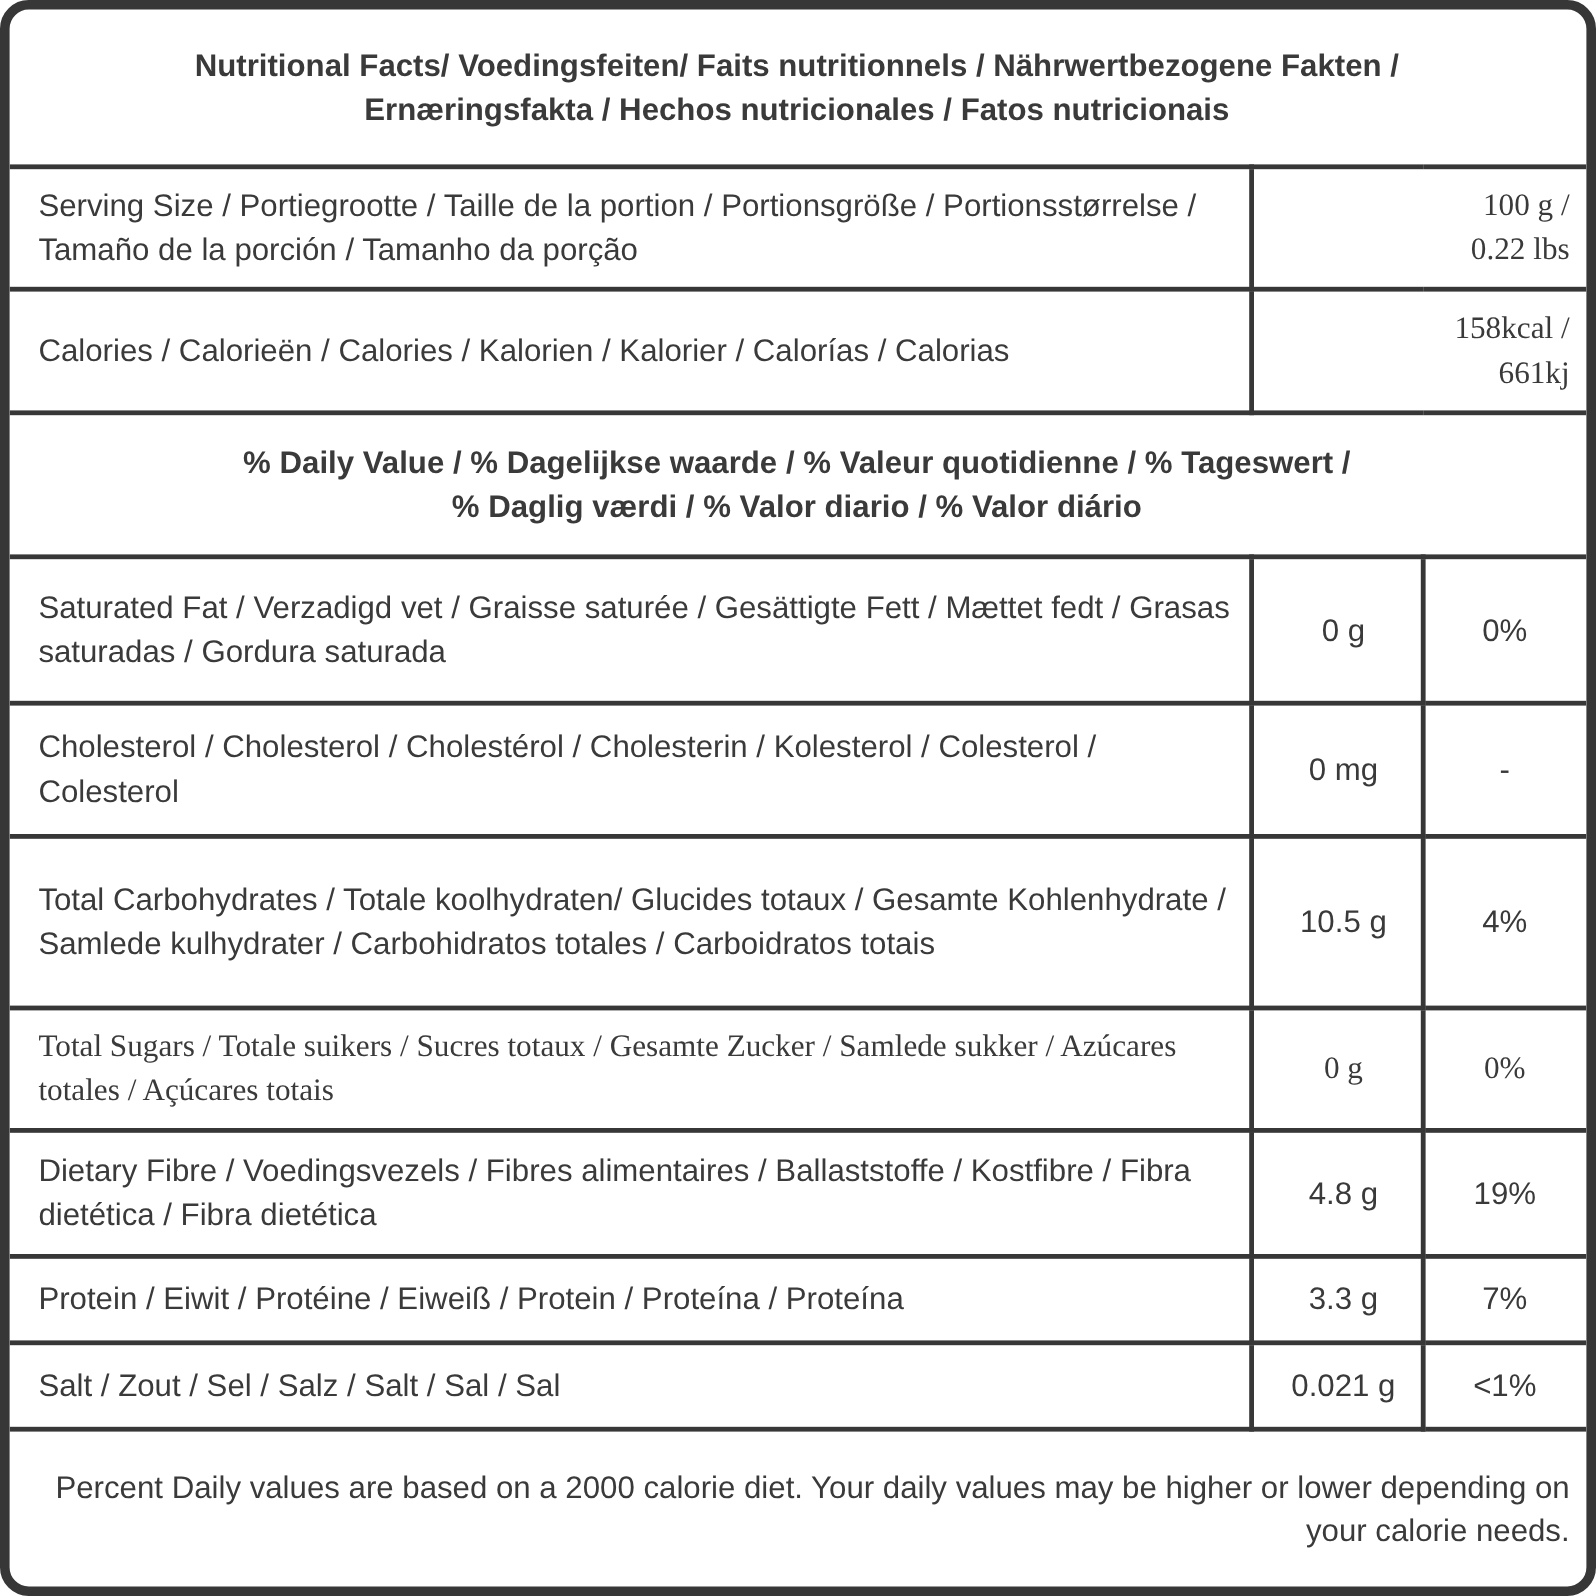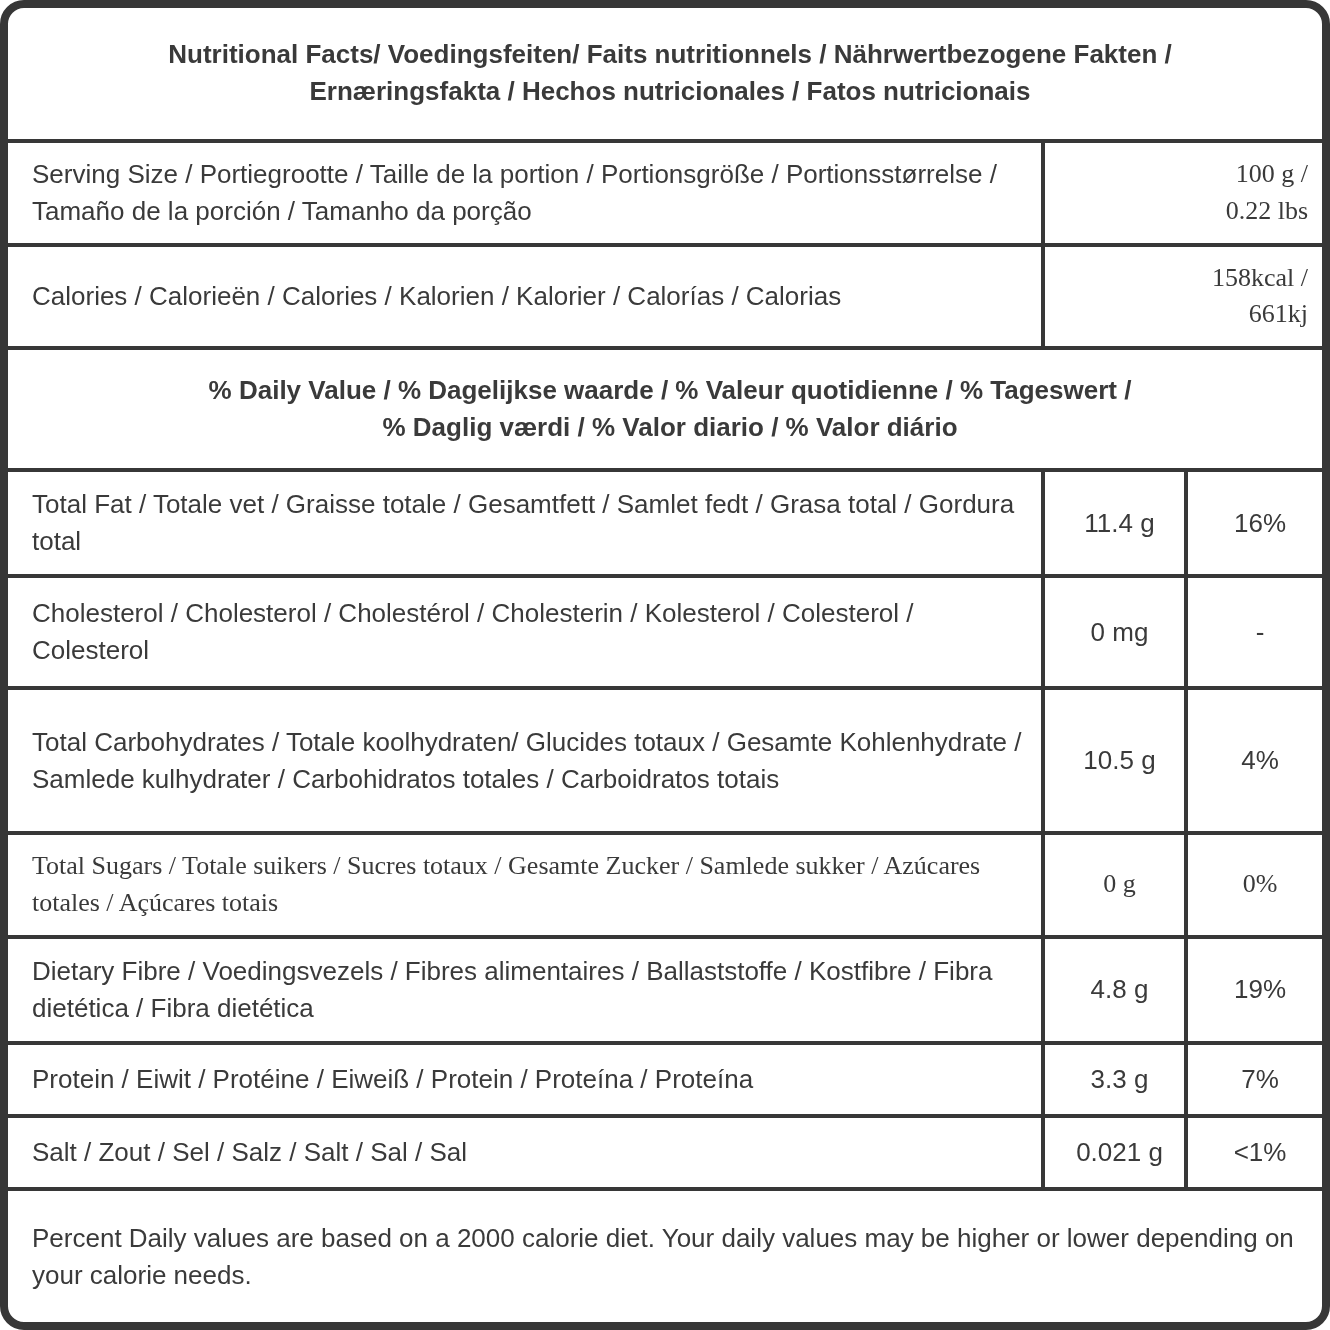--- a/index.html
+++ b/index.html
@@ -27,21 +27,21 @@
   table.nutrition td {
     border: 4px solid #373737;
     vertical-align: middle;
     font-size: 26px;
     line-height: 1.42;
     padding: 8px 14px 8px 24px;
     overflow: hidden;
   }
   
   table.nutrition tr td:first-child { border-left: 0; }
-  table.nutrition tr td:last-child  { border-right: 0; }
+  table.nutrition tr td:last-child  { border-right: 0; padding-left: 12px; }
   table.nutrition tr:first-child td { border-top: 0; }
   table.nutrition tr:last-child td  { border-bottom: 0; }
 
   td.center-bold {
     font-weight: bold;
     text-align: center;
     font-size: 28px;
     white-space: pre-line;
     padding: 8px 20px;
   }
@@ -49,21 +49,21 @@
     text-align: right;
     white-space: pre-line;
     padding: 8px 18px 8px 10px;
     font-family: Liberation Serif, serif;
   }
   td.amount-cell, td.dv-cell {
     text-align: center;
     padding: 8px 6px;
   }
   td.footnote-cell {
-    text-align: left;
+    text-align: right;
     font-size: 27px;
     padding: 8px 26px;
   }
 
   
   tr.title-row    { height: 120px; }
   tr.serving-row  { height: 92px; }
   tr.calories-row { height: 88px; }
   tr.dv-row       { height: 110px; }
   tr.n0 { height: 96px; }
@@ -103,26 +103,26 @@
       <td>Calories / Calorieën / Calories / Kalorien / Kalorier / Calorías / Calorias</td>
       <td colspan="2" class="value-cell">158kcal /
 661kj</td>
     </tr>
 
     <tr class="dv-row">
       <td colspan="3" class="center-bold">% Daily Value / % Dagelijkse waarde / % Valeur quotidienne / % Tageswert /
 % Daglig værdi / % Valor diario / % Valor diário</td>
     </tr>
 
-    <tr class="n0">
-      <td>Total Fat / Totale vet / Graisse totale / Gesamtfett / Samlet fedt / Grasa total / Gordura total</td>
-      <td class="amount-cell">11.4 g</td>
-      <td class="dv-cell">16%</td>
+
+    <tr class="n1">
+      <td>Saturated Fat / Verzadigd vet / Graisse saturée / Gesättigte Fett / Mættet fedt / Grasas saturadas / Gordura saturada</td>
+      <td class="amount-cell">0 g</td>
+      <td class="dv-cell">0%</td>
     </tr>
-
 
     <tr class="n2">
       <td>Cholesterol / Cholesterol / Cholestérol / Cholesterin / Kolesterol / Colesterol / Colesterol</td>
       <td class="amount-cell">0 mg</td>
       <td class="dv-cell">-</td>
     </tr>
 
     <tr class="n3">
       <td>Total Carbohydrates / Totale koolhydraten/ Glucides totaux / Gesamte Kohlenhydrate / Samlede kulhydrater / Carbohidratos totales / Carboidratos totais</td>
       <td class="amount-cell">10.5 g</td>

